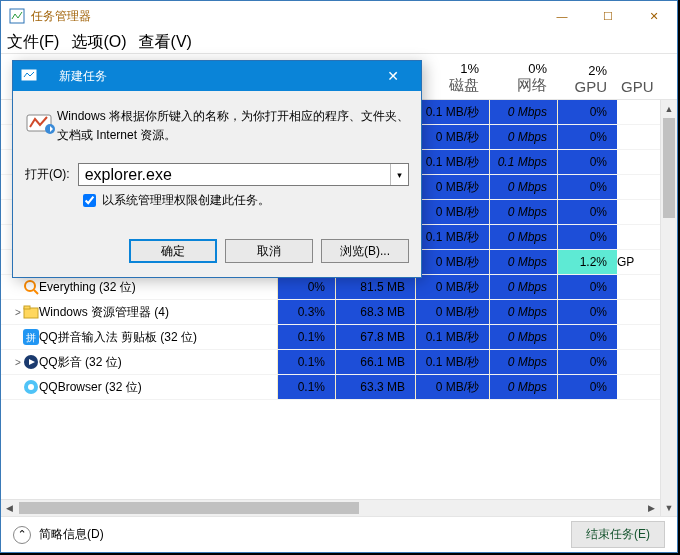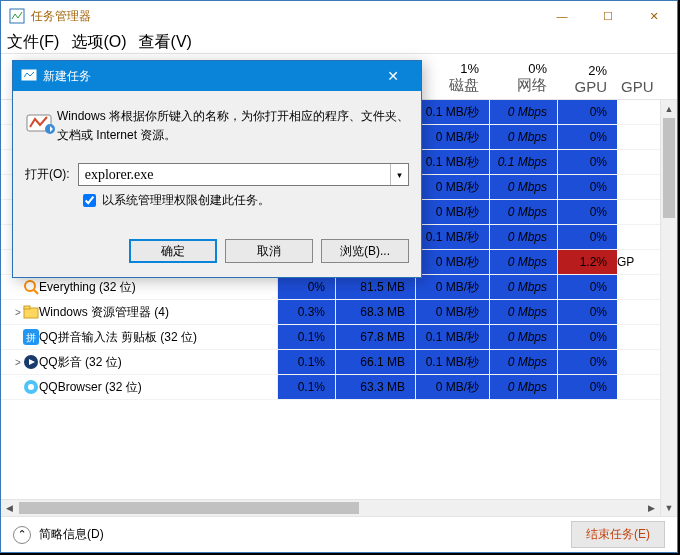--- a/index.html
+++ b/index.html
@@ -24,44 +24,44 @@
 .col-gpu2 { width: 44px; text-align: left; padding-left: 4px;}
 .thead .ph { font-size: 13px;}
 .thead .pl { font-size: 15px; color: #555; }
 .rows { }
 .row { display: flex; height: 25px; align-items: center; border-bottom: 1px solid #f2f2f2; }
 .row .col-name { display: flex; align-items: center; padding-left: 12px; white-space: nowrap; }
 .expander { width: 10px; display: inline-block; color: #666; font-size: 10px; text-align:center;}
 .appicon { width: 16px; height: 16px; display: inline-flex; align-items:center; justify-content:center;}
 .cell { text-align: right; padding-right: 10px; background:#1d4ed8; height:100%; display:flex; align-items:center; justify-content:flex-end; border-left:1px solid #f5ecc8;}
 .cell.w-cpu{width:58px;} .cell.w-mem{width:80px;} .cell.w-disk{width:74px;} .cell.w-net{width:68px;font-style:italic;} .cell.w-gpu{width:60px;}
-.cell.h1{background:#b91c1c;}
+.cell.h1{background:#5eead4;}
 .row .gpu2 { width:44px; }
 .scrollbar { position:absolute; right:0; top:46px; width:17px; bottom:0; background:#f0f0f0; border-left:1px solid #e3e3e3;}
 .scrollbar .thumb{ position:absolute; top:18px; left:2px; right:2px; height:100px; background:#c1c1c1;}
 .scrollbar .arr{position:absolute; left:0; right:0; height:17px; display:flex; align-items:center; justify-content:center; font-size:9px; color:#555;}
 .hscroll{position:absolute; left:0; right:17px; bottom:0; height:17px; background:#f0f0f0; border-top:1px solid #e3e3e3;}
 .hscroll .arr{position:absolute; top:0; bottom:0; width:17px; display:flex; align-items:center; justify-content:center; font-size:9px; color:#555;}
 .hscroll .thumb{position:absolute; top:2px; bottom:2px; left:18px; width:340px; background:#c1c1c1;}
 .footer { position:absolute; bottom:0; left:0; right:0; height:36px; border-top:1px solid #e5e5e5; display:flex; align-items:center; padding:0 12px; font-size:12px; justify-content:space-between;}
 .footer-left{display:flex; align-items:center; gap:8px;}
 .circ{width:18px;height:18px;border:1px solid #888;border-radius:50%;display:flex;align-items:center;justify-content:center;font-size:11px;}
-.endbtn{border:1px solid #ccc; background:#e8e8e8; padding:4px 14px; font-size:12px; color:#c2410c;}
+.endbtn{border:1px solid #ccc; background:#e8e8e8; padding:4px 14px; font-size:12px; color:#14532d;}
 
 .dialog { position:absolute; left:12px; top:60px; width:410px; background:#f0f0f0; border:1px solid #2a72b5; font-size:12px; box-shadow: 3px 3px 14px rgba(0,0,0,0.25);}
 .dlg-title{height:30px; background:#0a84d8; color:#fff; display:flex; align-items:center; padding:0 8px; justify-content:space-between;}
-.dlg-title-left{display:flex; align-items:center; gap:6px;}
+.dlg-title-left{display:flex; align-items:center; gap:22px;}
 .dlg-close{width:40px; text-align:center; font-size:14px;}
 .dlg-body{padding:16px 12px 4px 12px;}
 .dlg-msg{display:flex; }
 .dlg-msg .txt{line-height:1.6;}
 .dlg-open{display:flex; align-items:center; gap:8px; margin:18px 0 6px 0;}
 .dlg-open label{white-space:nowrap;}
 .combo{flex:1; display:flex; border:1px solid #7a7a7a; background:#fff; height:23px;}
-.combo input{flex:1; border:none; outline:none; padding:0 6px; font-size:14px; font-family:Liberation Serif, serif;}
+.combo input{flex:1; border:none; outline:none; padding:0 6px; font-size:16px; font-family:Liberation Sans, sans-serif;}
 .combo .dd{width:18px; border-left:1px solid #bbb; display:flex; align-items:center; justify-content:center; font-size:9px;}
 .chkrow{display:flex; align-items:center; gap:6px; padding-left:58px; margin-bottom:18px;}
 .chkrow input{width:13px;height:13px;}
 .dlg-buttons{display:flex; gap:8px; justify-content:flex-end; padding:8px 12px 14px 12px;}
 .dlg-buttons button{width:88px; height:24px; border:1px solid #888; background:#e9e9e9; font-size:12px; font-family:inherit;}
 .dlg-buttons button.primary{border:2px solid #0a84d8;}
 .runicon-svg{width:32px;height:32px;}
 </style>
 </head>
 <body>

